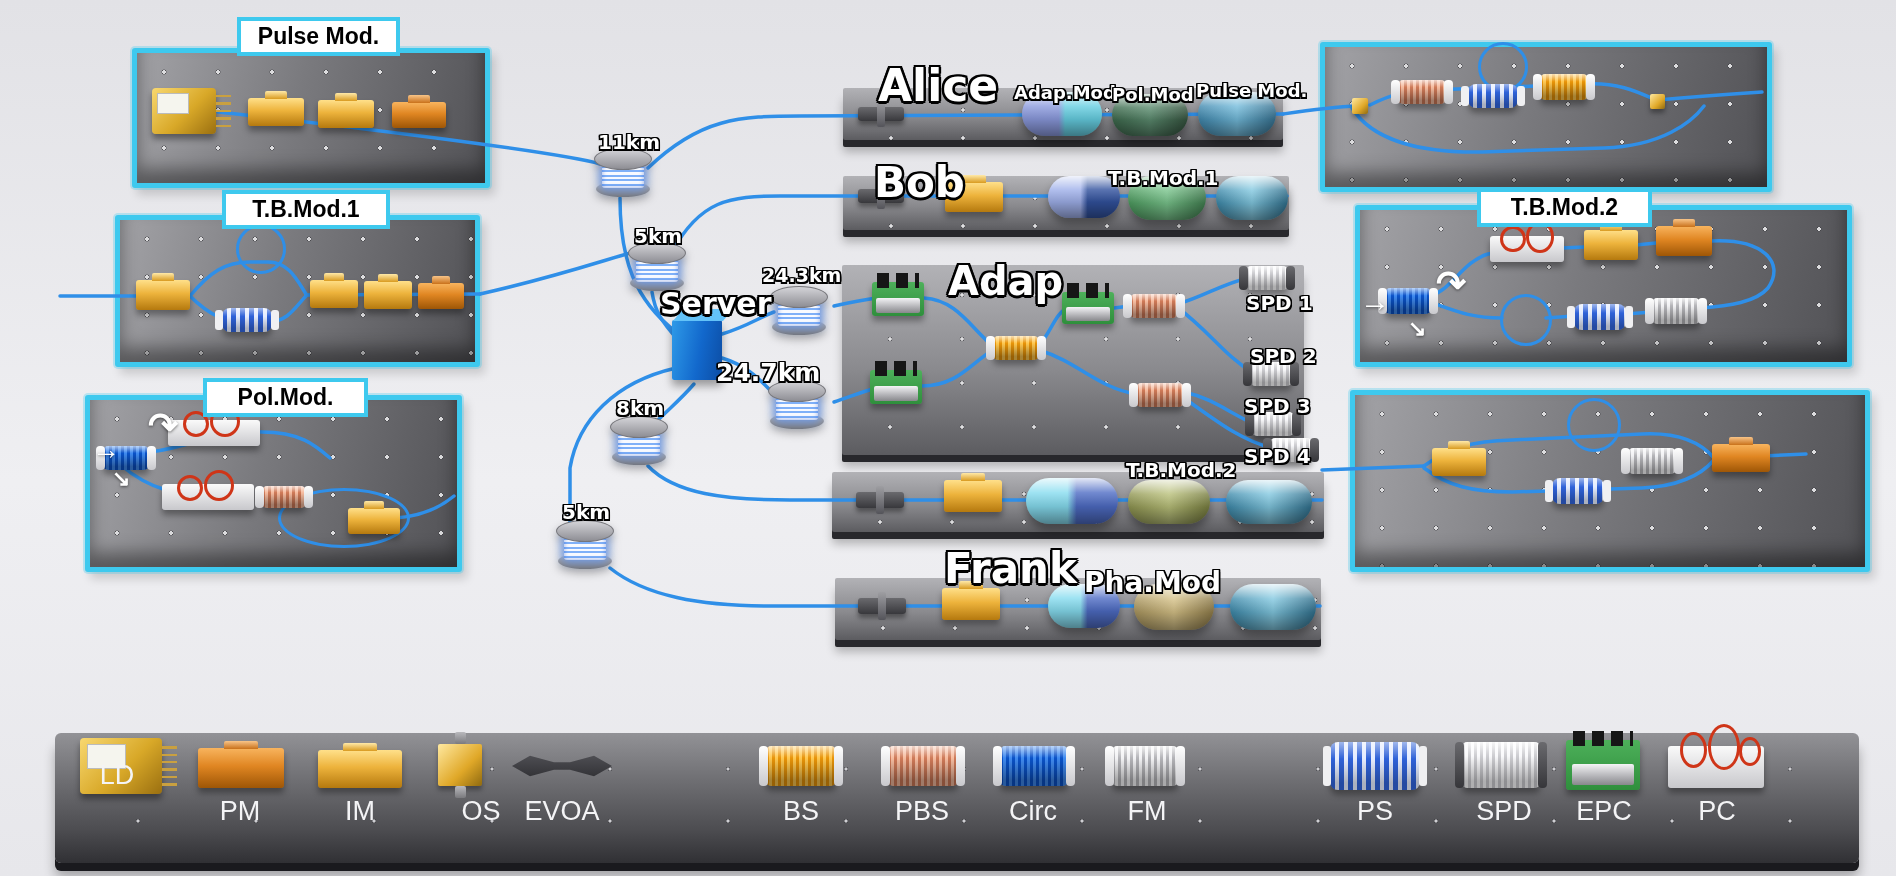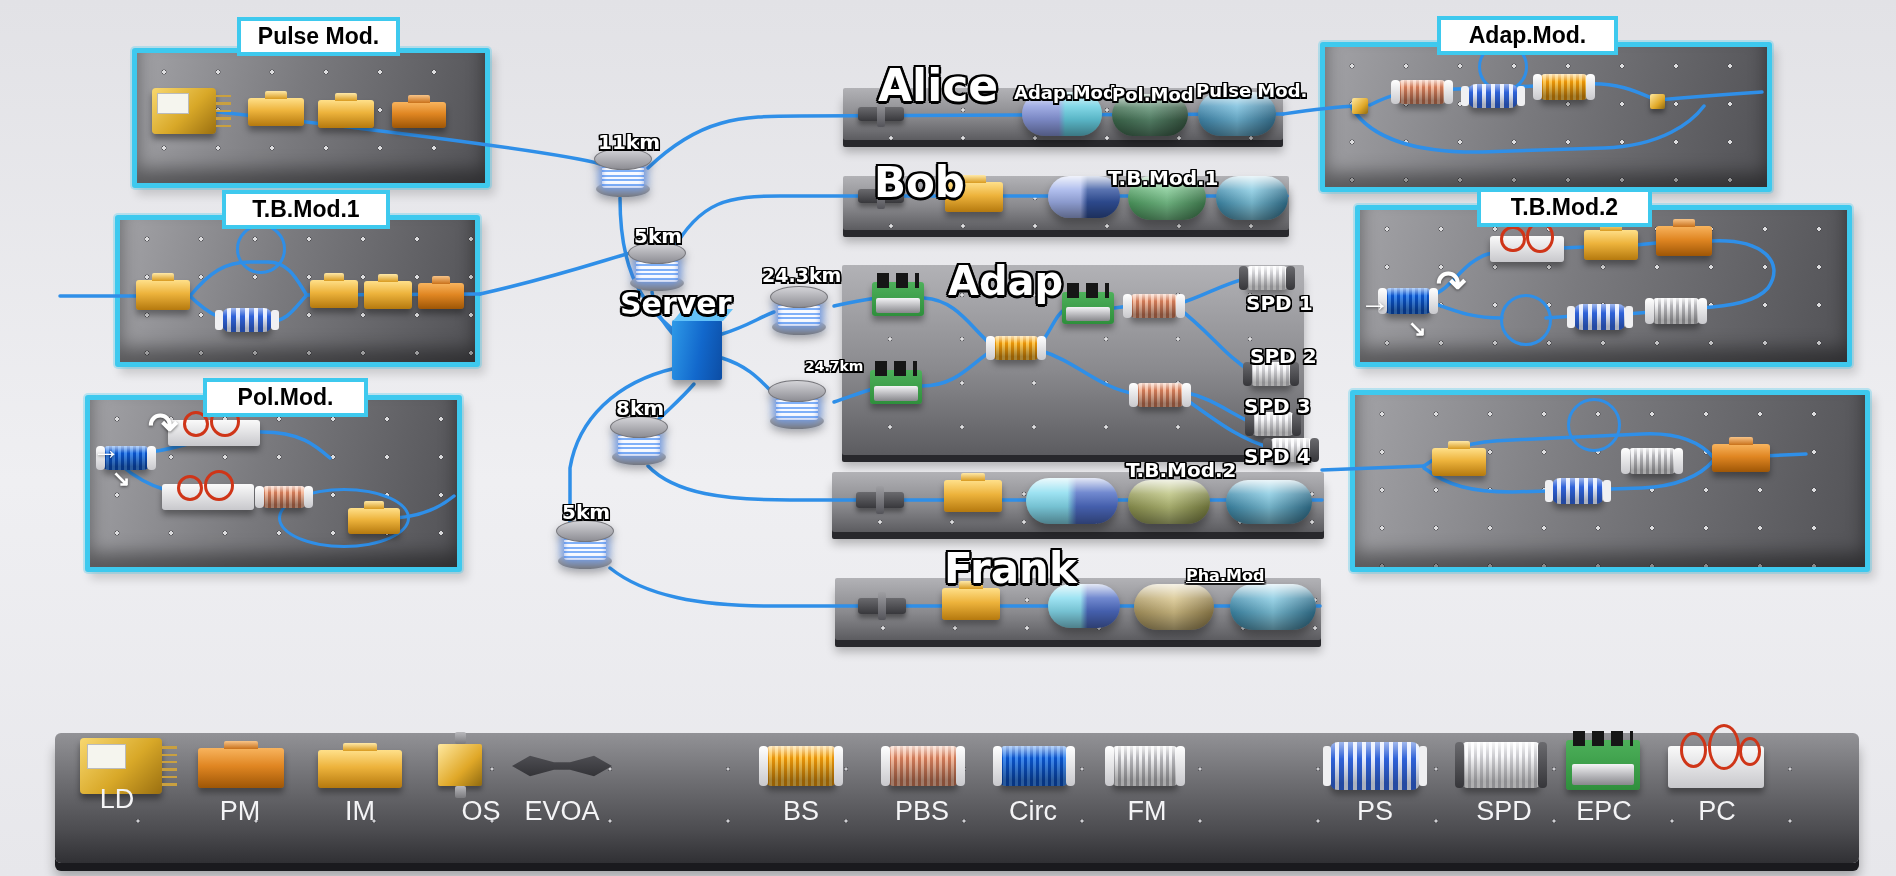--- a/index.html
+++ b/index.html
@@ -309,49 +309,48 @@
   <div class="epc" style="left:1566px;top:740px;width:74px;height:50px;"></div>
   <div class="pc" style="left:1668px;top:746px;width:96px;height:42px;">
     <span class="ring" style="left:12%;top:-34%;width:22%;height:72%;"></span>
     <span class="ring" style="left:42%;top:-52%;width:27%;height:95%;"></span>
     <span class="ring" style="left:74%;top:-22%;width:17%;height:55%;"></span>
   </div>
 
   <div class="titlebox" style="left:237px;top:17px;width:163px;"><span>Pulse Mod.</span></div>
   <div class="titlebox" style="left:222px;top:190px;width:168px;"><span>T.B.Mod.1</span></div>
   <div class="titlebox" style="left:203px;top:378px;width:165px;"><span>Pol.Mod.</span></div>
-  <div class="titlebox" style="left:1437px;top:16px;width:181px;"><span>Adap.Mod.</span></div>
   <div class="titlebox" style="left:1477px;top:188px;width:175px;"><span>T.B.Mod.2</span></div>
 
   <div class="olabel" style="left:878px;top:60px;font-size:44px;">Alice</div>
   <div class="olabel" style="left:874px;top:158px;font-size:42px;">Bob</div>
   <div class="olabel" style="left:948px;top:258px;font-size:40px;">Adap</div>
   <div class="olabel" style="left:944px;top:544px;font-size:42px;text-align:center;">Frank</div>
 
   <div class="olabel sm" style="left:1014px;top:82px;font-size:18px;">Adap.Mod</div>
   <div class="olabel sm" style="left:1112px;top:84px;font-size:18px;">Pol.Mod</div>
   <div class="olabel sm" style="left:1196px;top:80px;font-size:18px;">Pulse Mod.</div>
   <div class="olabel sm" style="left:1108px;top:166px;font-size:20px;">T.B.Mod.1</div>
   <div class="olabel sm" style="left:1126px;top:458px;font-size:20px;">T.B.Mod.2</div>
-  <div class="olabel sm" style="left:1186px;top:566px;font-size:16px;text-decoration:underline;">Pha.Mod</div>
+  <div class="olabel sm" style="left:1084px;top:566px;font-size:28px;">Pha.Mod</div>
 
   <div class="olabel sm" style="left:1246px;top:291px;font-size:20px;">SPD 1</div>
   <div class="olabel sm" style="left:1250px;top:344px;font-size:20px;">SPD 2</div>
   <div class="olabel sm" style="left:1244px;top:394px;font-size:20px;">SPD 3</div>
   <div class="olabel sm" style="left:1244px;top:444px;font-size:20px;">SPD 4</div>
 
-  <div class="olabel" style="left:620px;top:286px;font-size:30px;">Server</div>
+  <div class="olabel" style="left:652px;top:286px;font-size:30px;padding-left:8px;">Server</div>
   <div class="olabel sm" style="left:598px;top:130px;font-size:20px;">11km</div>
   <div class="olabel sm" style="left:634px;top:224px;font-size:20px;">5km</div>
   <div class="olabel sm" style="left:762px;top:264px;font-size:19px;">24.3km</div>
-  <div class="olabel sm" style="left:805px;top:358px;font-size:14px;">24.7km</div>
+  <div class="olabel sm" style="left:716px;top:358px;font-size:25px;">24.7km</div>
   <div class="olabel sm" style="left:616px;top:396px;font-size:20px;">8km</div>
   <div class="olabel sm" style="left:562px;top:500px;font-size:20px;">5km</div>
 
-  <div class="leglabel" style="left:62px;top:784px;">LD</div>
+  <div class="leglabel" style="left:62px;top:760px;">LD</div>
   <div class="leglabel" style="left:185px;top:796px;">PM</div>
   <div class="leglabel" style="left:305px;top:796px;">IM</div>
   <div class="leglabel" style="left:426px;top:796px;">OS</div>
   <div class="leglabel" style="left:507px;top:796px;">EVOA</div>
   <div class="leglabel" style="left:746px;top:796px;">BS</div>
   <div class="leglabel" style="left:867px;top:796px;">PBS</div>
   <div class="leglabel" style="left:978px;top:796px;">Circ</div>
   <div class="leglabel" style="left:1092px;top:796px;">FM</div>
   <div class="leglabel" style="left:1320px;top:796px;">PS</div>
   <div class="leglabel" style="left:1449px;top:796px;">SPD</div>

